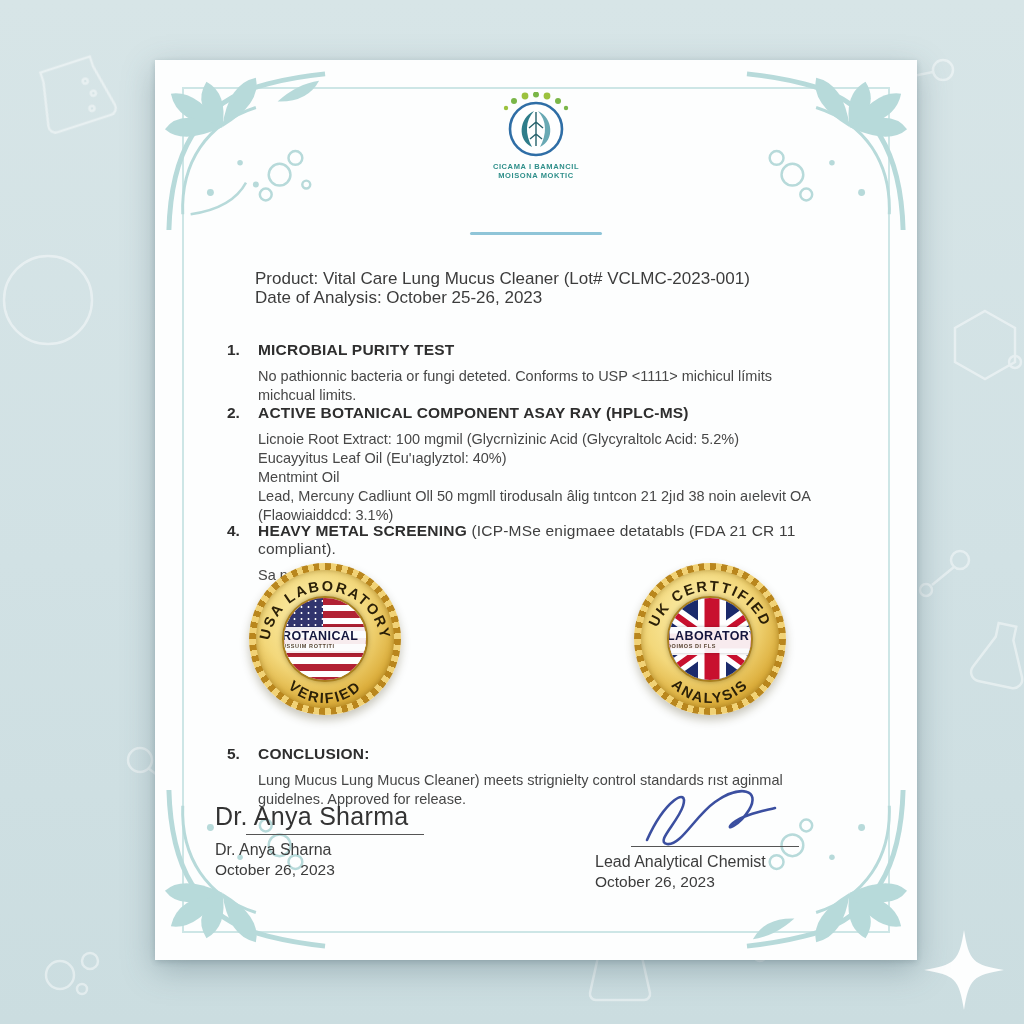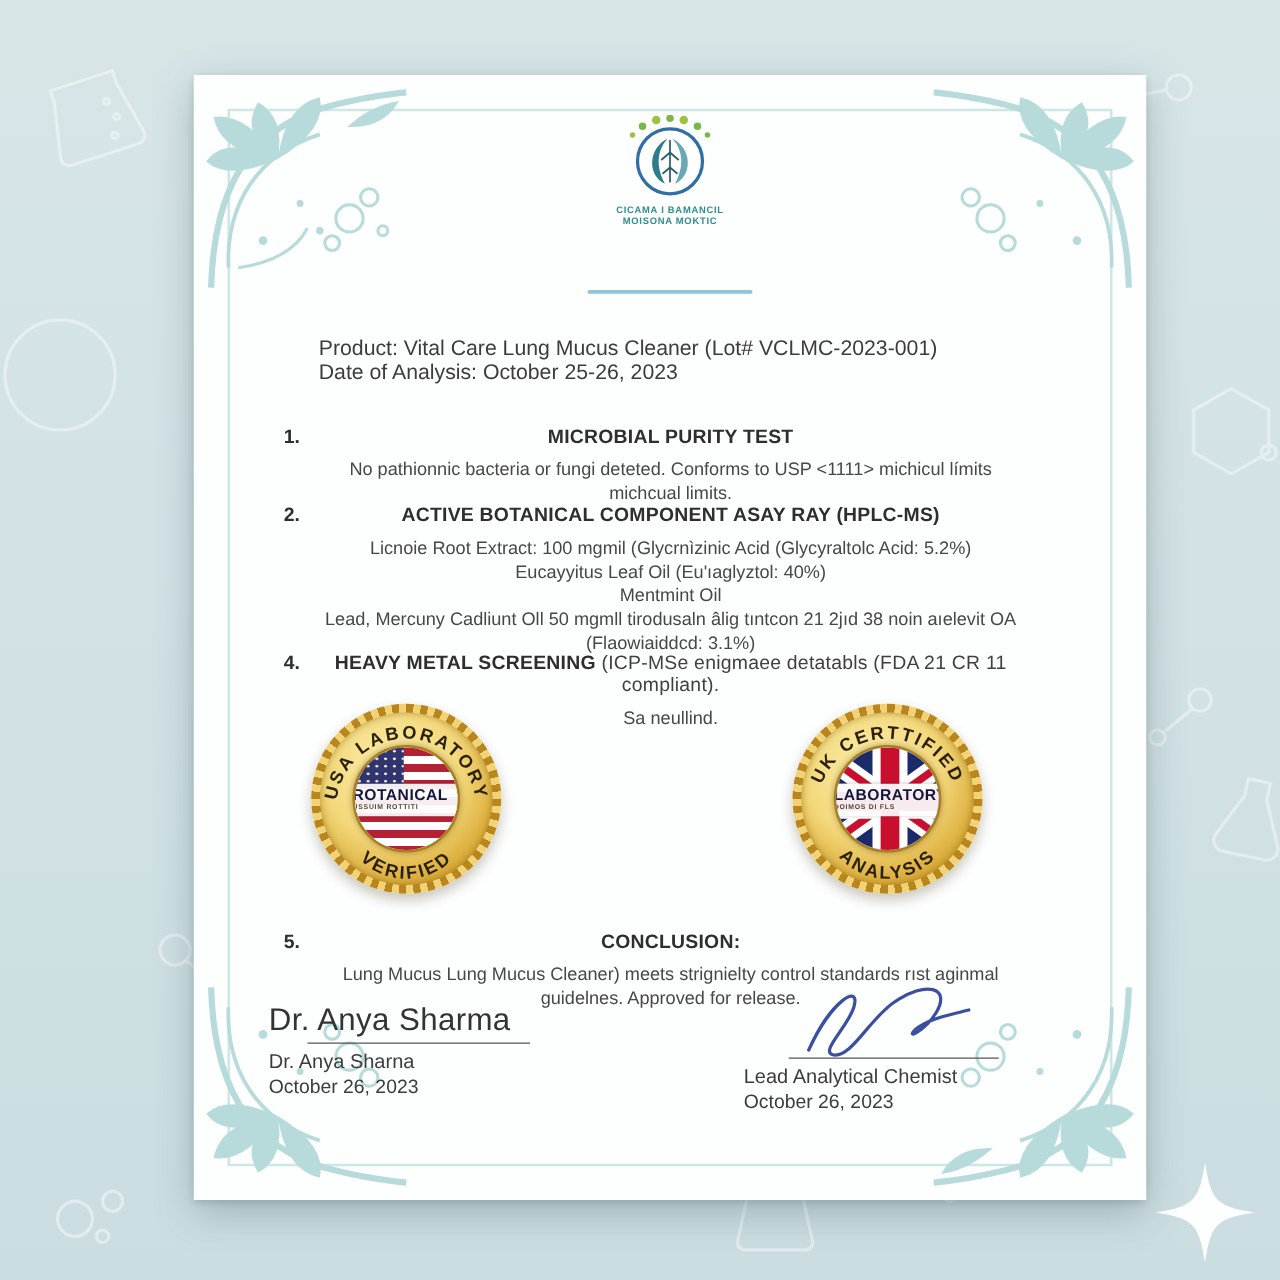--- a/index.html
+++ b/index.html
@@ -33,21 +33,21 @@
          font-weight:bold;color:#2b2b2b;font-size:23.5px;line-height:30px;letter-spacing:.2px;}
   .divider{position:absolute;top:172px;left:50%;width:132px;height:3px;margin-left:-66px;
            background:#8fc5d8;border-radius:2px;}
 
   .meta{position:absolute;left:100px;width:560px;color:#3c3c3c;font-size:17px;}
   .meta-product{top:190px;margin-top:19px;}
   .meta-date{top:228px;}
 
   .section{position:absolute;left:72px;width:588px;display:flex;}
   .sec-num{width:31px;font-weight:bold;font-size:15.5px;color:#2e2e2e;flex:none;}
-  .sec-body{flex:1;text-align:center;}
+  .sec-body{flex:1;}
   .sec-head{font-weight:bold;font-size:15.5px;color:#2e2e2e;letter-spacing:.2px;}
   .sec-head .head-rest{font-weight:normal;color:#3f3f3f;}
   .sec-lines{font-size:14.5px;color:#474747;line-height:19px;margin-top:8px;}
   .sec-1{top:281px;} .sec-2{top:344px;} .sec-4{top:462px;} .sec-5{top:685px;}
 
   
   .seal{position:absolute;width:152px;height:152px;border-radius:50%;
         background:repeating-conic-gradient(from 0deg,#b9861d 0deg 4.5deg,#f1d276 4.5deg 9deg);
         box-shadow:0 5px 10px rgba(60,50,10,.28);}
   .seal-left{left:94px;top:503px;}

